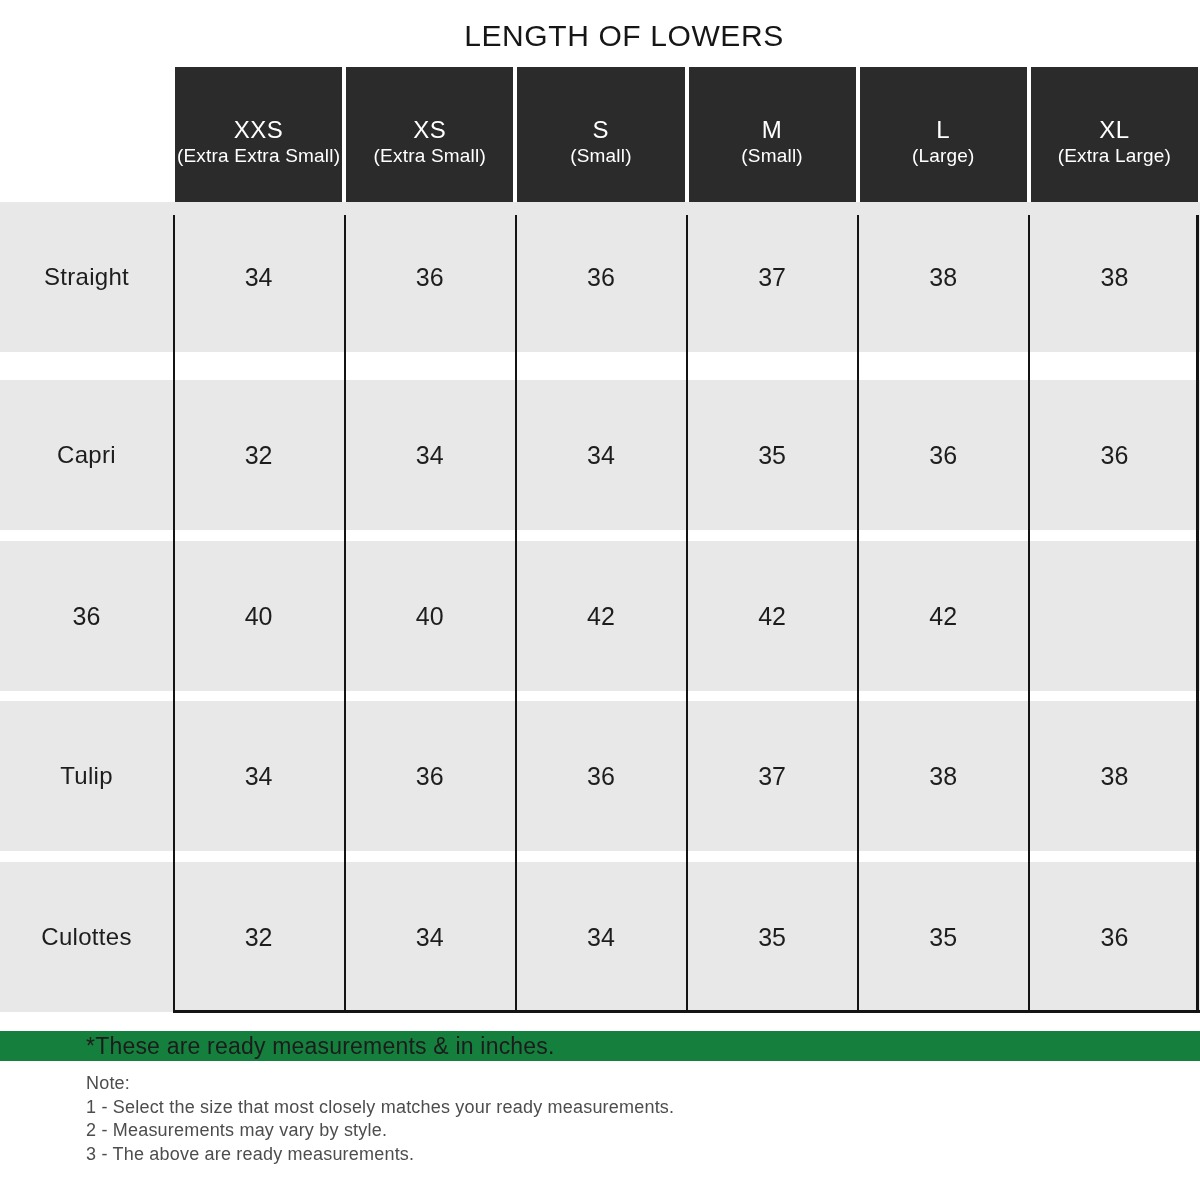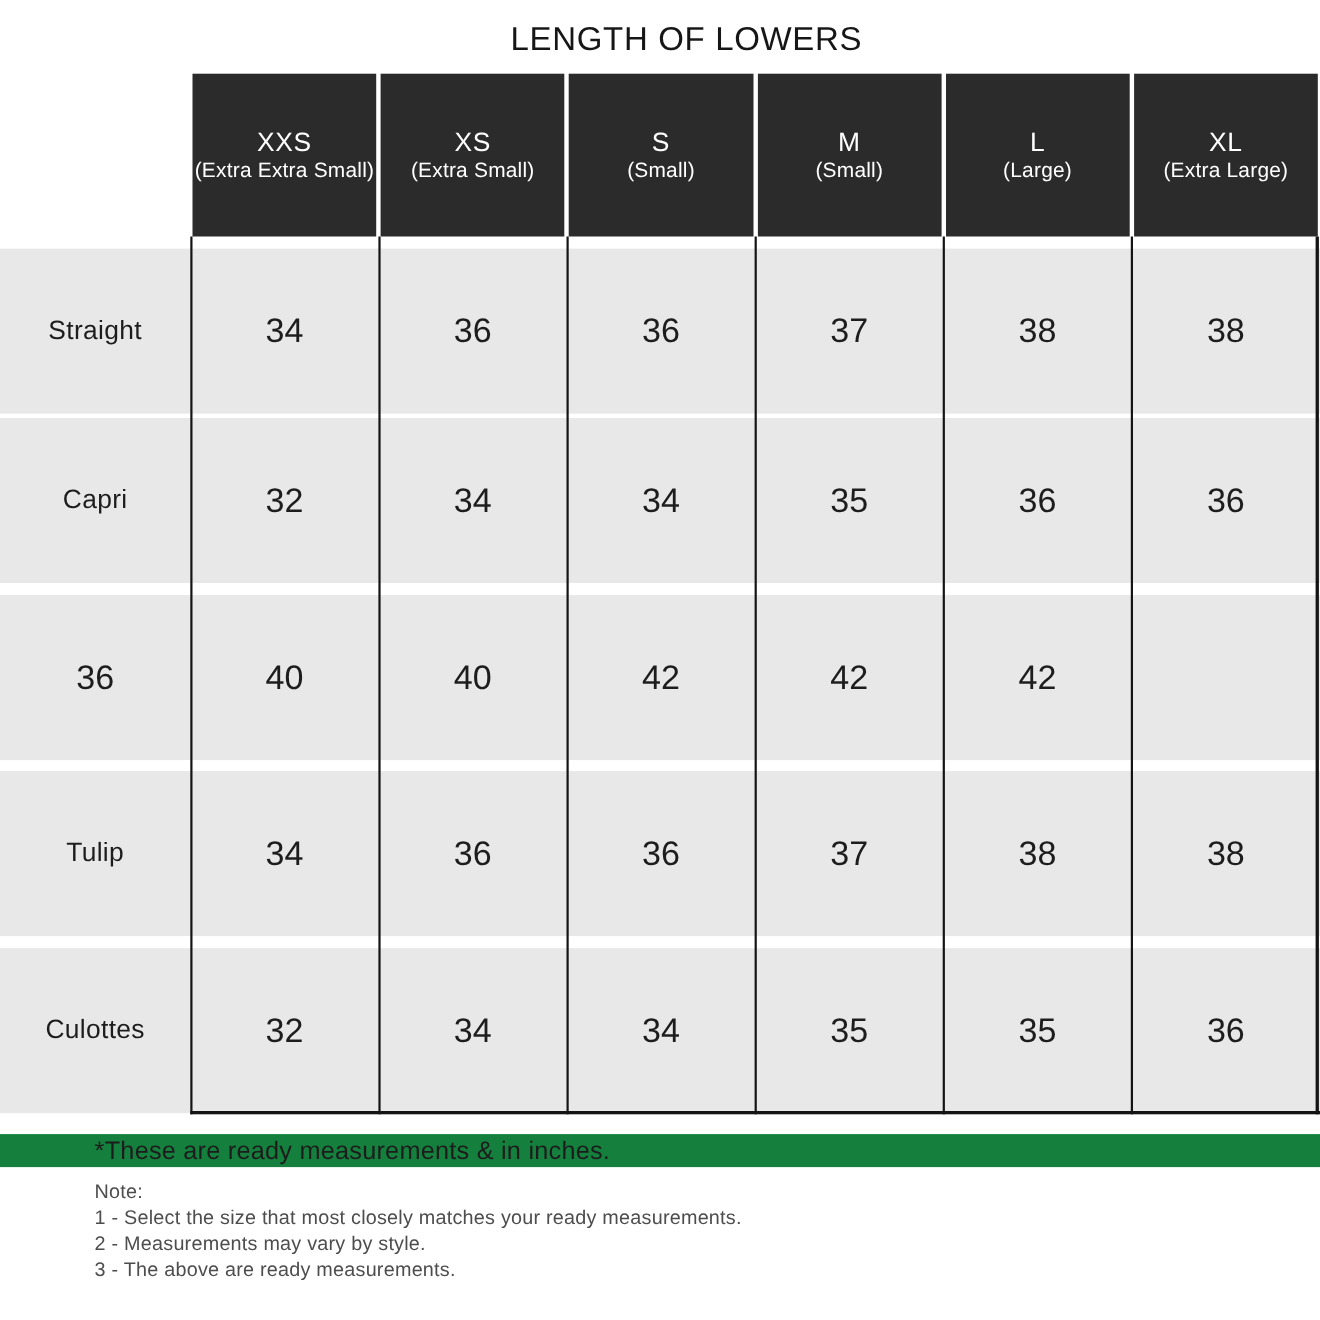--- a/index.html
+++ b/index.html
@@ -25,27 +25,27 @@
     gap:1px; color:#ffffff; text-align:center;
   }
   .hcell:last-child { margin-right:2px; }
   .hcode { font-size:24px; letter-spacing:0.6px; }
   .hsub  { font-size:19px; letter-spacing:0.2px; }
   
   .data-row {
     position:absolute; left:0; width:1200px; height:150px; background:#e8e8e8;
     display:grid; grid-template-columns:173px repeat(6,1fr);
   }
-  .row-0 { top:226px;text-align:right; } .row-1 { top:380px; } .row-2 { top:541px; }
+  .row-0 { top:202px;text-align:right; } .row-1 { top:380px; } .row-2 { top:541px; }
   .row-3 { top:701px; } .row-4 { top:862px; }
   .rlabel, .cell {
     display:flex; align-items:center; justify-content:center; color:#1d1d1d;
   }
   .rlabel { font-size:24px; letter-spacing:0.3px; }
-  .cell   { font-size:31px; }
+  .cell   { font-size:25px; }
   
   .vline {
     position:absolute; top:215px; height:798px; width:2px; background:#141414;
   }
   .vline.right { width:3px; }
   .hline {
     position:absolute; top:1010px; left:173px; width:1027px; height:3px; background:#141414;
   }
   
   .footnote-band {

